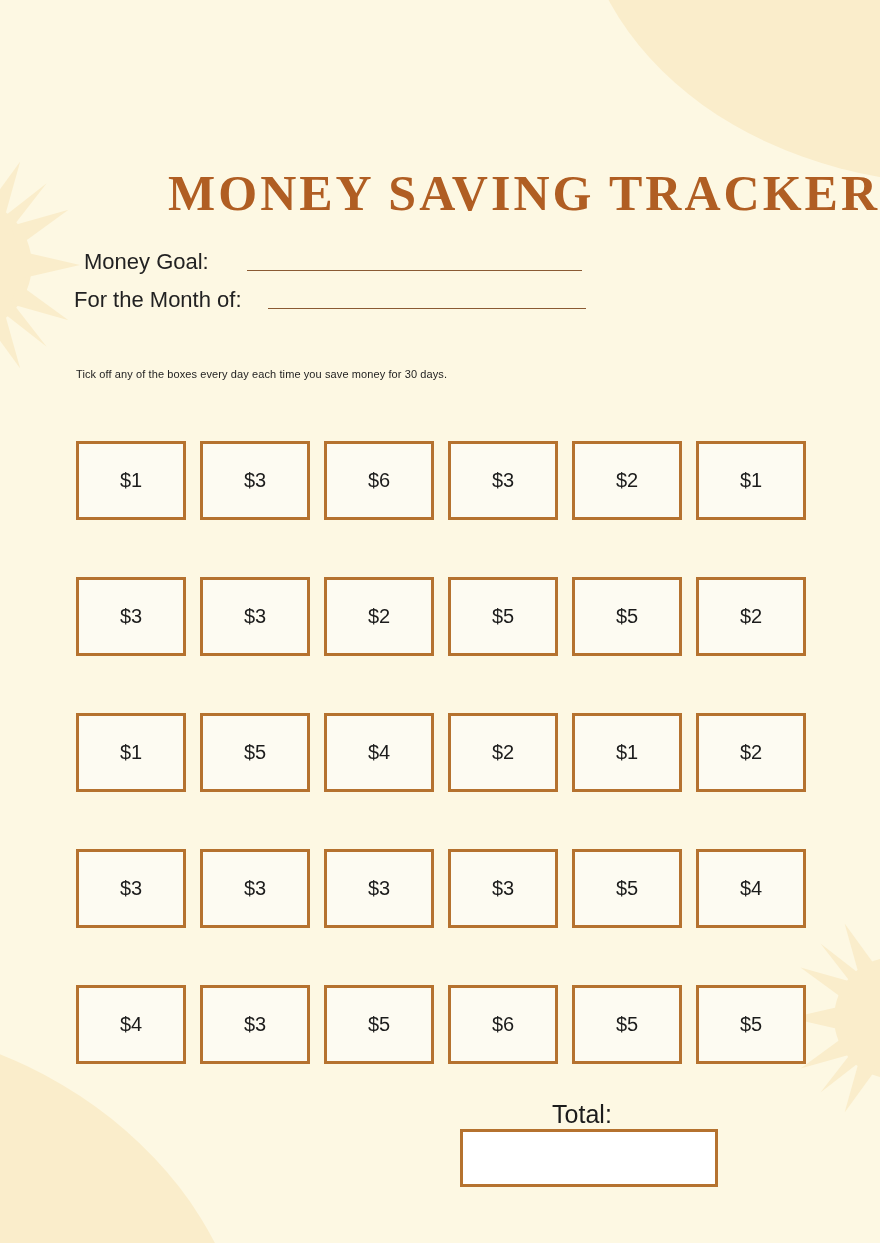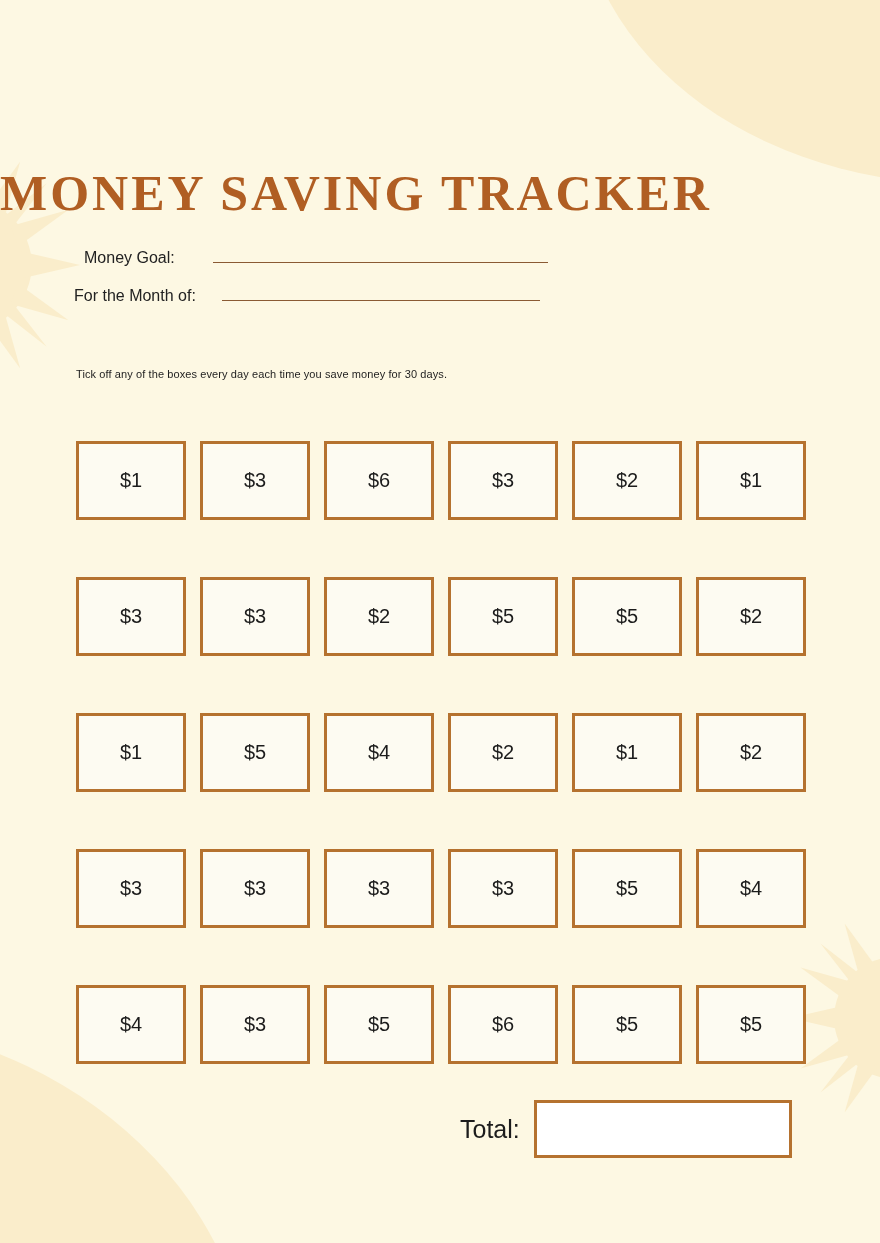--- a/index.html
+++ b/index.html
@@ -57,41 +57,41 @@
     width: 880px;
     height: 1243px;
     box-sizing: border-box;
   }
 
   #page-title {
     position: absolute;
     top: 130px;
     left: 0;
     width: 880px;
-    text-align: left;
+    text-align: right;
     font-family: "Liberation Serif", serif;
     font-size: 50px;
     letter-spacing: 3px;
     color: #B05E23;
     font-weight: 700;
   }
 
   .field-row {
     position: absolute;
     display: flex;
     align-items: flex-end;
     font-size: 16.5px;
     color: #2b2b2b;
   }
   #field-money-goal { top: 249px; left: 84px; }
   #field-month      { top: 287px; left: 74px; }
 
   .field-label {
     white-space: nowrap;
-    font-size: 16px;
+    font-size: 22px;
     color: #222;
   }
   .field-line {
     display: inline-block;
     height: 1px;
     background: #8a5a33;
     margin-left: 20px;
     margin-bottom: 4px;
   }
   #field-money-goal .field-line { width: 335px; margin-left: 38px; }
@@ -129,20 +129,21 @@
     box-sizing: border-box;
   }
 
   
   #total-row {
     position: absolute;
     left: 460px;
     top: 1100px;
     display: flex;
     align-items: center;
+    flex-direction: column;
   }
   #total-label {
     font-size: 25px;
     color: #1c1c1c;
     margin-right: 14px;
   }
   #total-box {
     width: 258px;
     height: 58px;
     border: 3px solid #B5722F;

